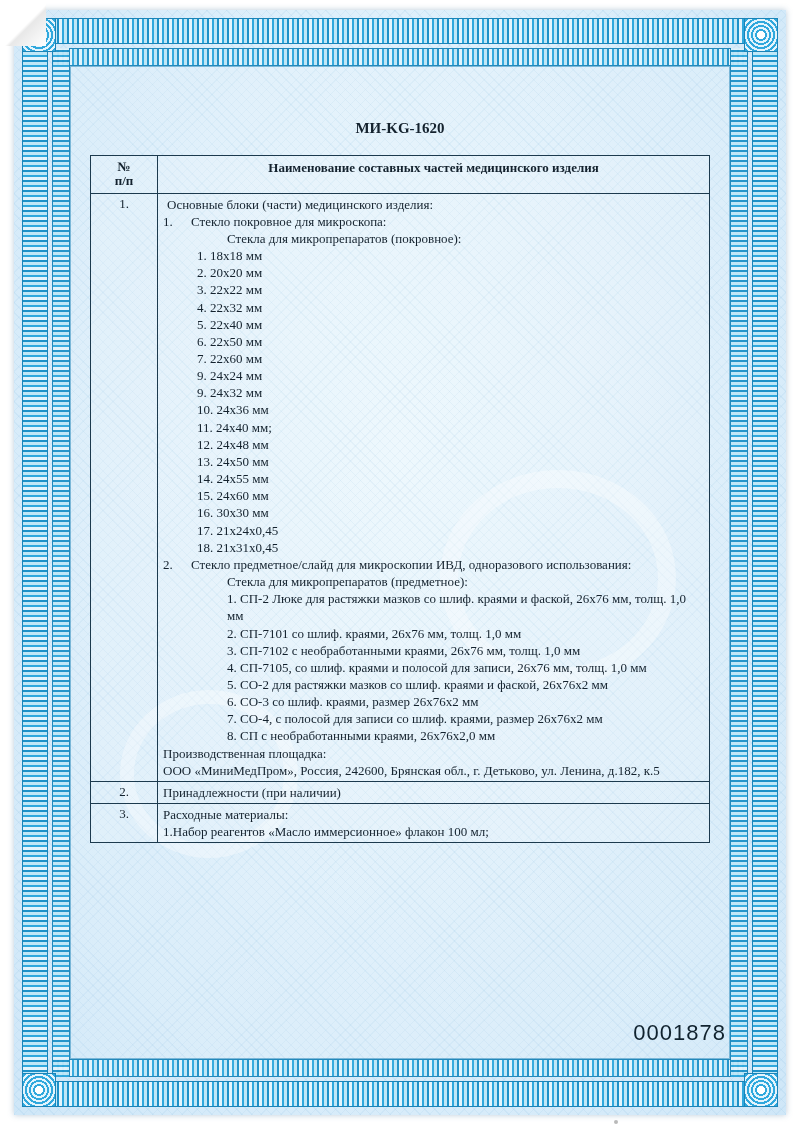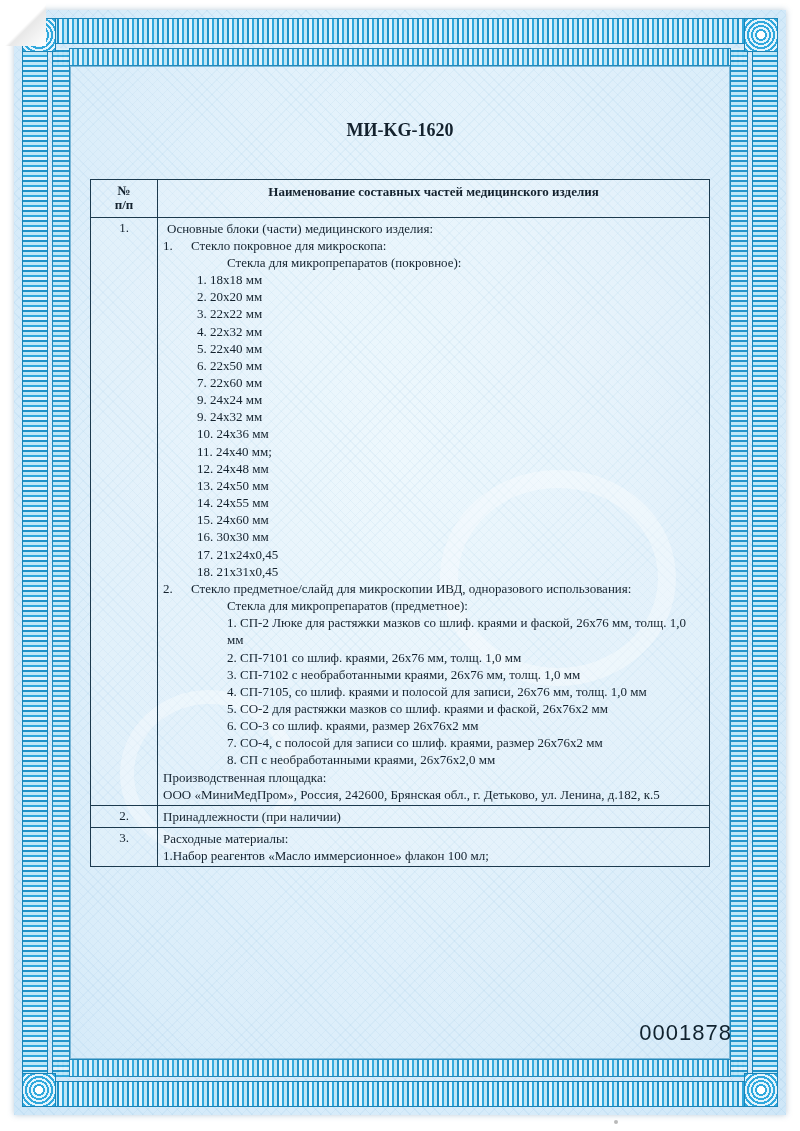--- a/index.html
+++ b/index.html
@@ -137,22 +137,22 @@
   .doc-title {
     text-align: center;
     font-weight: bold;
     font-size: 14.5px;
     letter-spacing: .2px;
     margin-bottom: 22px;
   }
   .doc-number {
     text-align: center;
     font-weight: bold;
-    font-size: 18px;
-    margin-bottom: 38px;
+    font-size: 15px;
+    margin-bottom: 18px;
   }
 
   table.parts {
     border-collapse: collapse;
     width: 620px;
     font-size: 13px;
     background: rgba(255,255,255,0.12);
   }
   table.parts th, table.parts td {
     border: 1px solid #1c3a4e;
@@ -175,21 +175,21 @@
     margin-left: 28px;
     text-indent: -14px;
   }
   .sub-head .marker { display: inline-block; width: 14px; }
   .indent-1 { margin-left: 64px; }
   .indent-2 { margin-left: 34px; }
   .bold { font-weight: normal; }
 
   .serial {
     position: absolute;
-    right: 68px;
+    right: 74px;
     top: 1020px;
     font-family: "Liberation Sans", sans-serif;
     font-size: 22px;
     letter-spacing: 1px;
     color: #10222e;
     z-index: 12;
   }
   .speck {
     position: absolute;
     left: 614px; top: 1120px;

